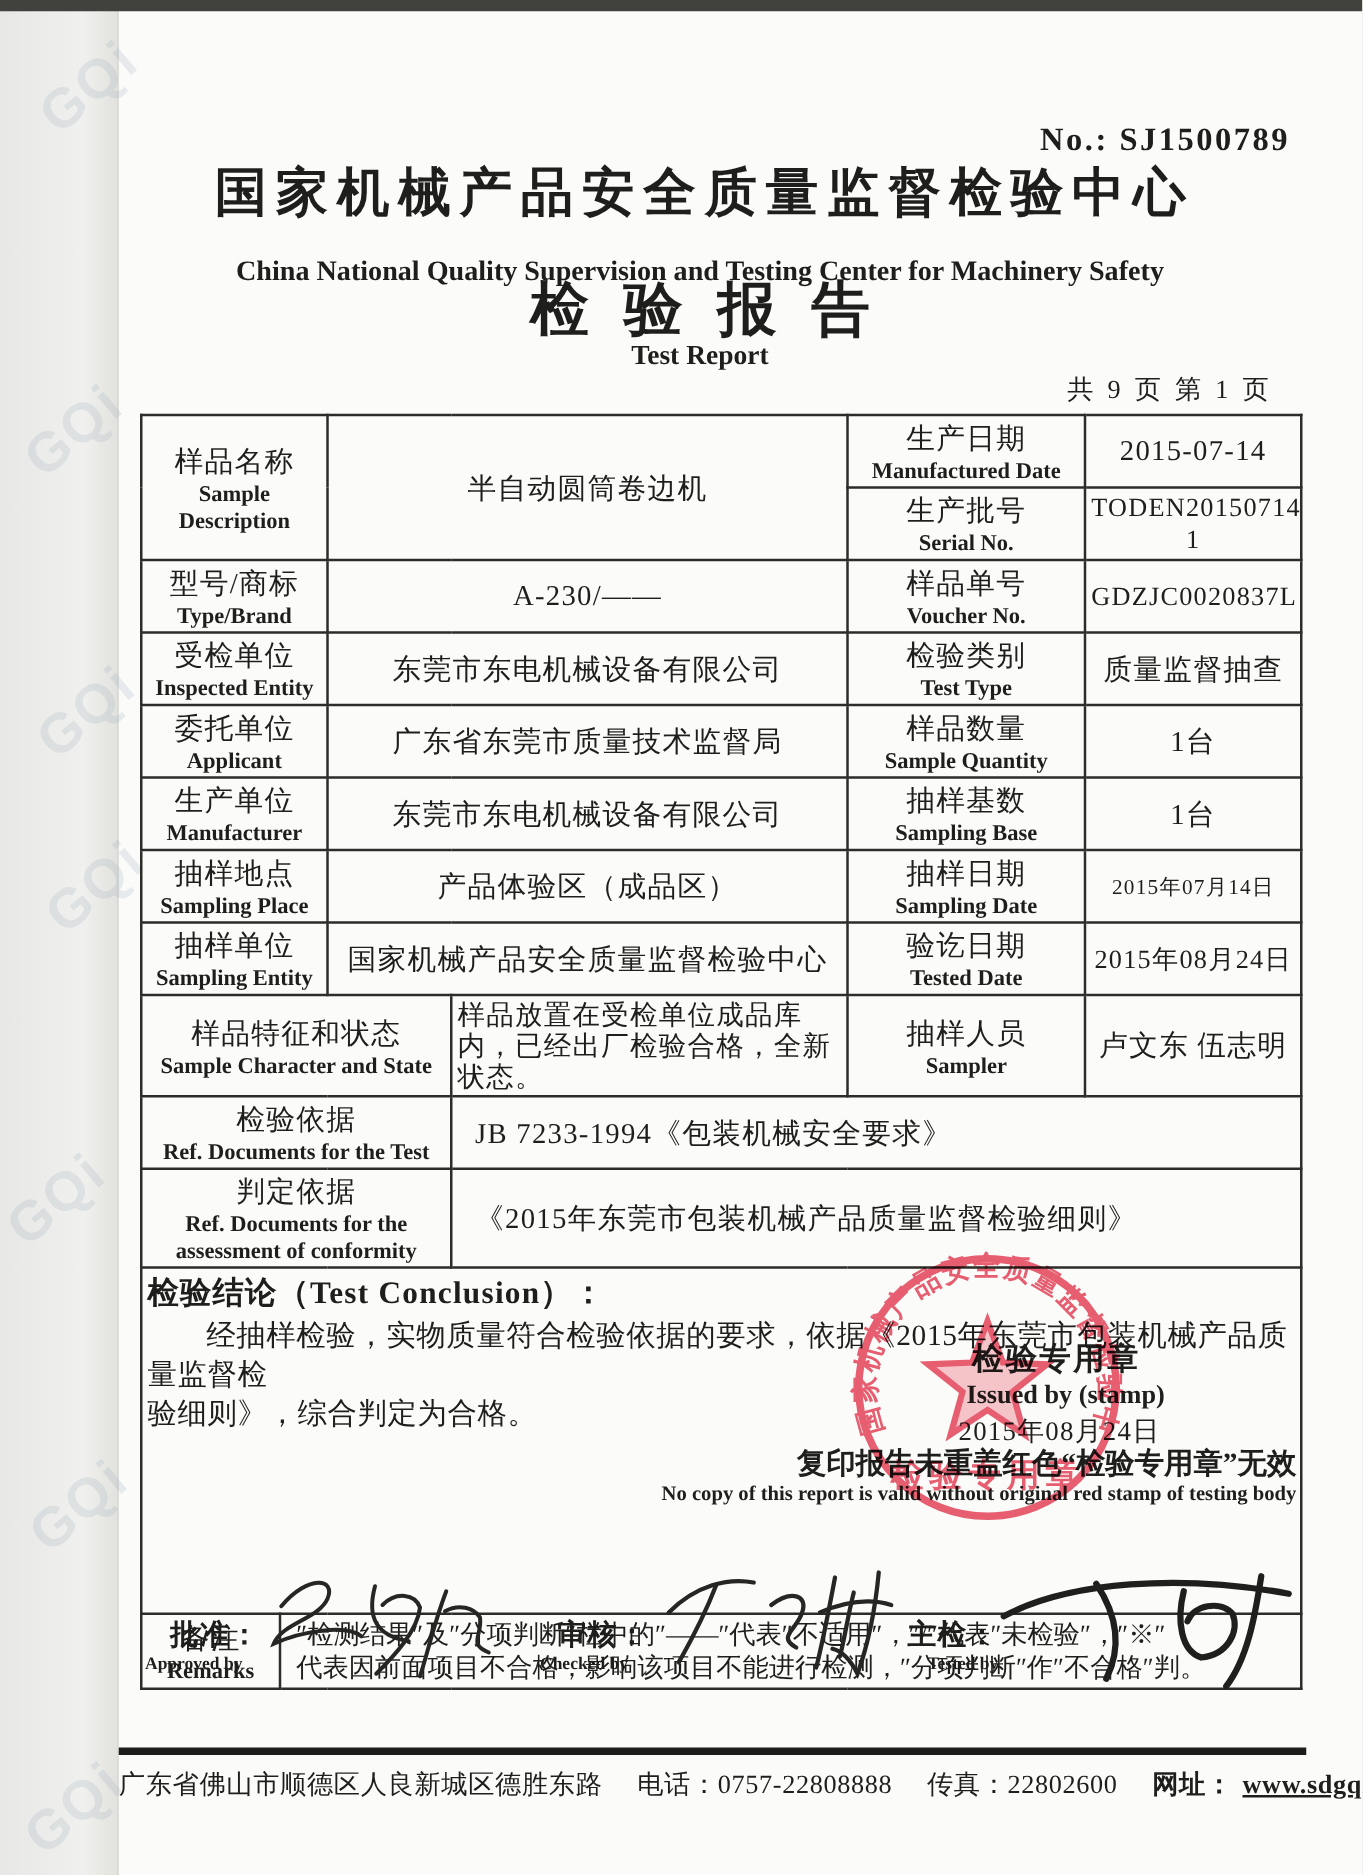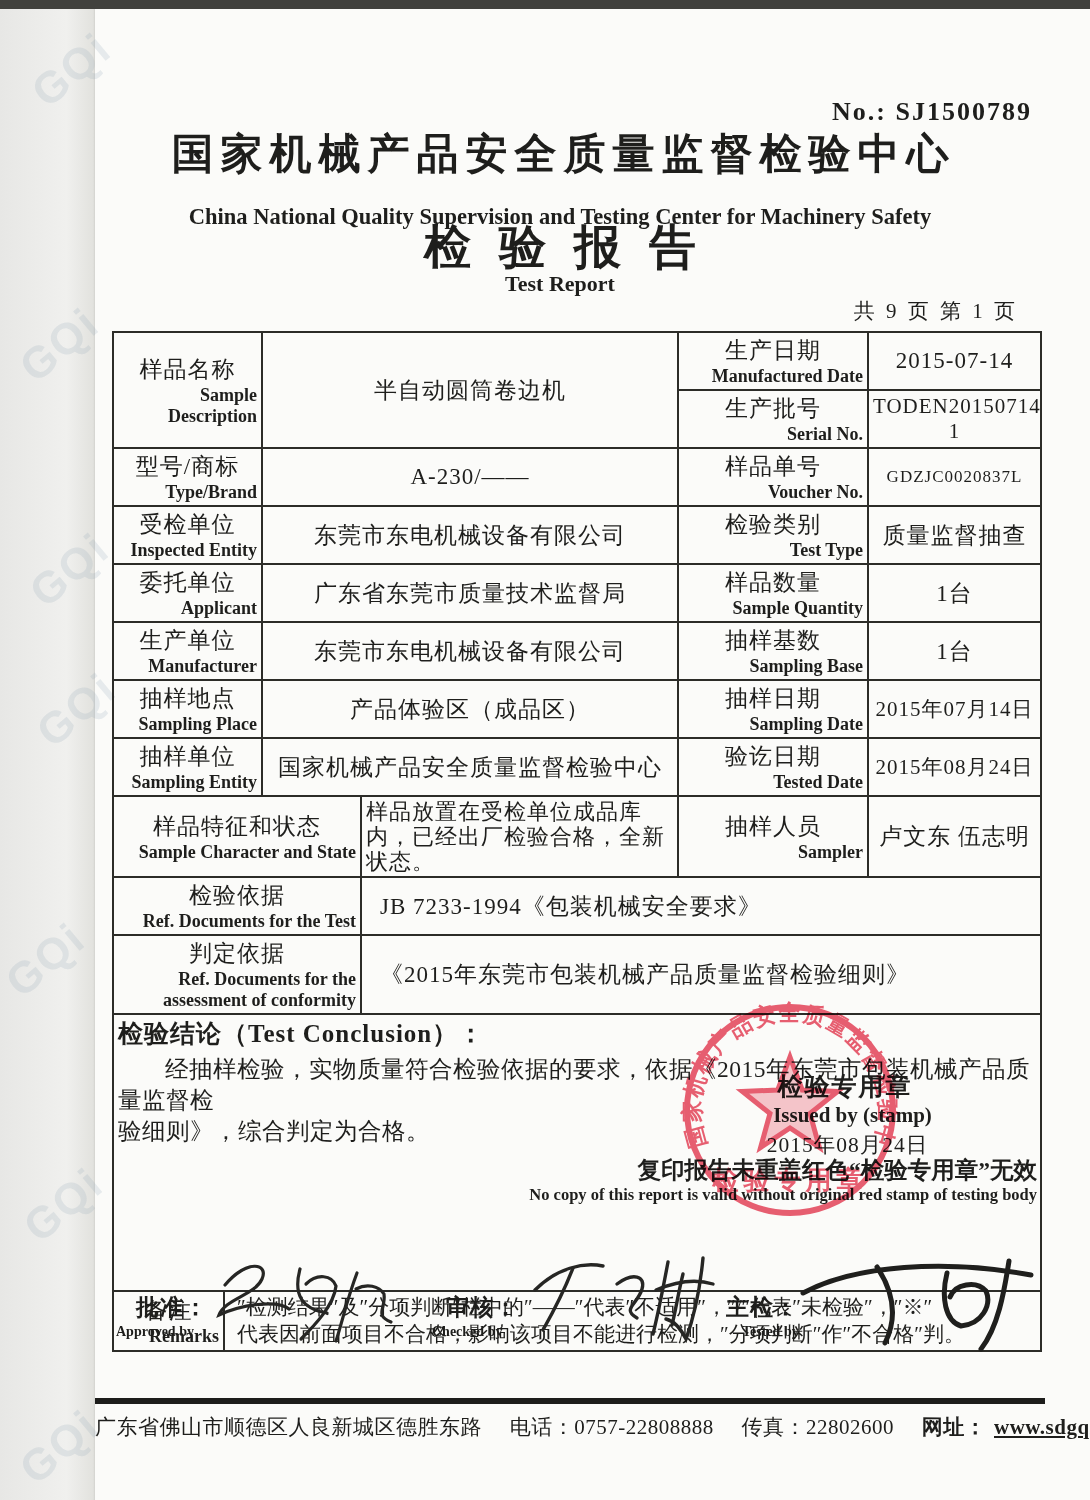--- a/index.html
+++ b/index.html
@@ -25,21 +25,21 @@
     font-size:47px;font-weight:bold;letter-spacing:28px;padding-left:28px;box-sizing:border-box;z-index:2;}
   .doc-title-en{position:absolute;left:60px;top:271px;width:1000px;text-align:center;
     font-size:22px;font-weight:bold;z-index:2;}
   .pagination{position:absolute;right:72px;top:297px;font-size:21px;letter-spacing:3px;z-index:2;}
   
   table.info{position:absolute;left:112px;top:331px;width:928px;border-collapse:collapse;
     table-layout:fixed;z-index:1;}
   table.info td{border:2px solid #2c2c28;padding:2px 4px;overflow:hidden;}
   .lbl{text-align:center;vertical-align:middle;}
   .lbl .cn{font-size:23px;letter-spacing:1px;}
-  .lbl .en{font-size:18px;font-weight:bold;line-height:21px;text-align:right;}
+  .lbl .en{font-size:18px;font-weight:bold;line-height:21px;}
   .val{text-align:center;vertical-align:middle;font-size:23px;letter-spacing:1px;}
   .val.left{text-align:left;padding-left:18px;}
   .val.small{font-size:22px;line-height:25px;padding-left:4px;padding-right:2px;}
   
   td.conclusion{vertical-align:top;text-align:left;padding:8px 10px;position:relative;}
   .concl-heading{font-size:25px;font-weight:bold;letter-spacing:1px;}
   .concl-line{font-size:23.5px;line-height:31px;letter-spacing:0.5px;}
   .concl-line.indent{text-indent:2em;margin-top:4px;}
   
   .stamp-caption-cn{position:absolute;left:735px;top:1070px;width:220px;text-align:center;
@@ -122,21 +122,21 @@
     <tr style="height:51px">
       <td class="lbl" colspan="2">
         <div class="cn">型号/商标</div>
         <div class="en">Type/Brand</div>
       </td>
       <td class="val" colspan="2">A-230/——</td>
       <td class="lbl">
         <div class="cn">样品单号</div>
         <div class="en">Voucher No.</div>
       </td>
-      <td class="val" style="font-size:17px;">GDZJC0020837L</td>
+      <td class="val" style="font-size:21px;">GDZJC0020837L</td>
     </tr>
     <tr style="height:54px">
       <td class="lbl" colspan="2">
         <div class="cn">受检单位</div>
         <div class="en">Inspected Entity</div>
       </td>
       <td class="val" colspan="2">东莞市东电机械设备有限公司</td>
       <td class="lbl">
         <div class="cn">检验类别</div>
         <div class="en">Test Type</div>
@@ -170,21 +170,21 @@
     <tr style="height:50px">
       <td class="lbl" colspan="2">
         <div class="cn">抽样地点</div>
         <div class="en">Sampling Place</div>
       </td>
       <td class="val" colspan="2">产品体验区（成品区）</td>
       <td class="lbl">
         <div class="cn">抽样日期</div>
         <div class="en">Sampling Date</div>
       </td>
-      <td class="val" style="font-size:21px;border-radius:13px;">2015年07月14日</td>
+      <td class="val" style="font-size:17px;border-radius:13px;">2015年07月14日</td>
     </tr>
     <tr style="height:52px">
       <td class="lbl" colspan="2">
         <div class="cn">抽样单位</div>
         <div class="en">Sampling Entity</div>
       </td>
       <td class="val" colspan="2">国家机械产品安全质量监督检验中心</td>
       <td class="lbl">
         <div class="cn">验讫日期</div>
         <div class="en">Tested Date</div>

